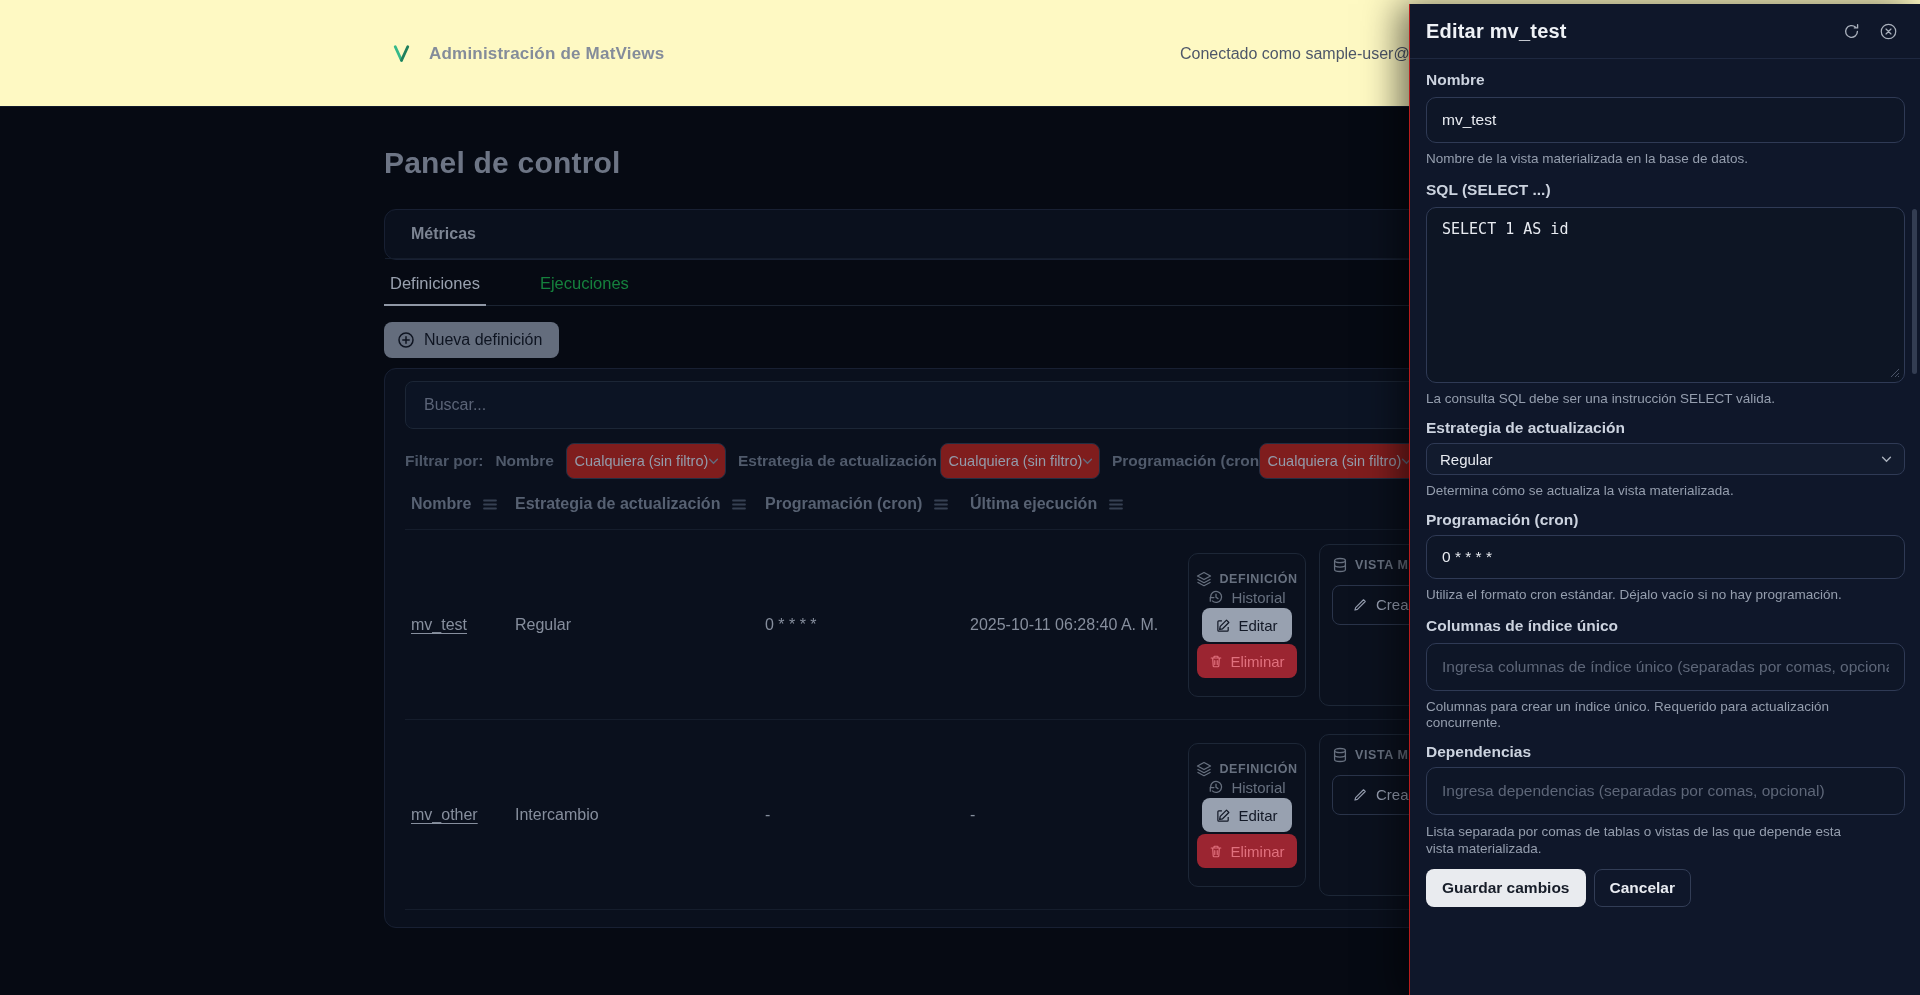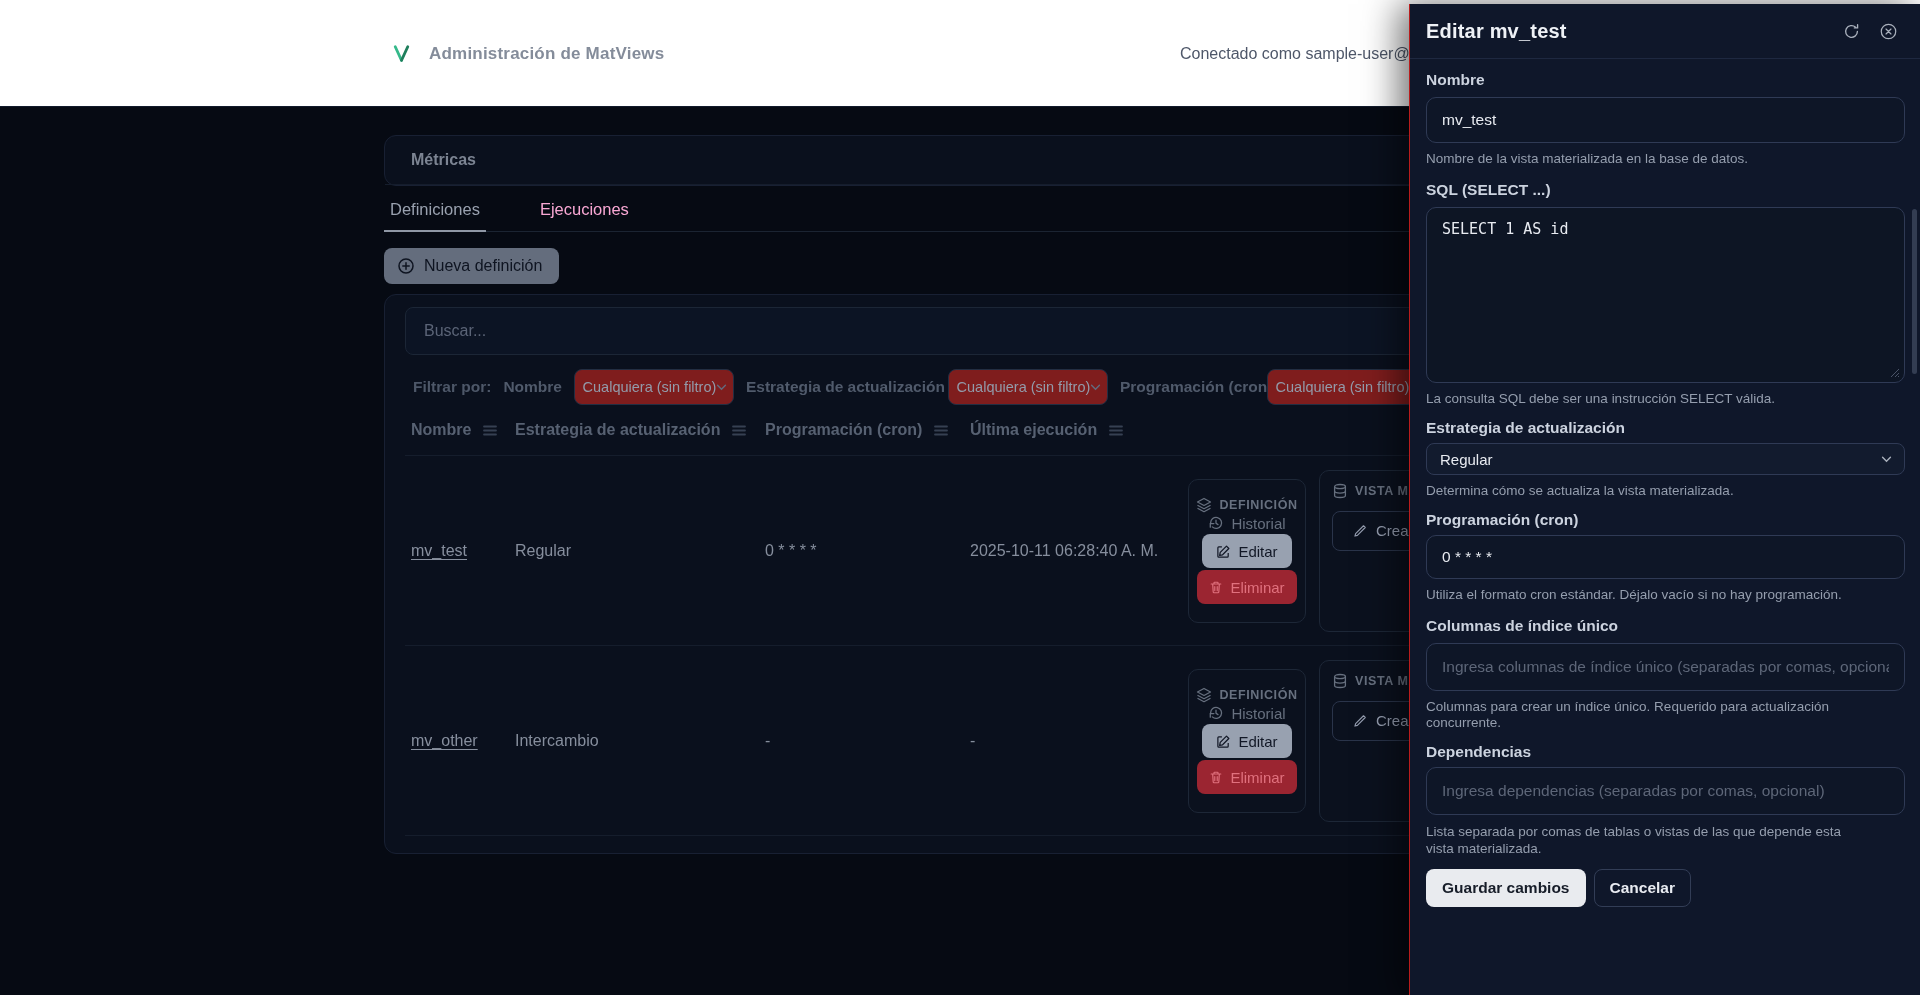--- a/index.html
+++ b/index.html
@@ -9,21 +9,21 @@
     background: #060a13;
     font-family: "Liberation Sans", sans-serif;
     overflow: hidden;
     color: #868e9d;
   }
   svg { display:block; }
 
   
   .topbar {
     position:absolute; top:0; left:0; width:1920px; height:107px;
-    background:#ffffff; border-bottom:1px solid #111a2b;
+    background:#fef9c3; border-bottom:1px solid #111a2b;
   }
   .brand { position:absolute; left:391px; top:0; height:107px; display:flex; align-items:center; gap:17px; }
   .brand-title { font-size:17px; font-weight:bold; color:#848c9a; letter-spacing:.2px; }
   .connected { position:absolute; left:1180px; top:0; height:107px; display:flex; align-items:center;
     font-size:16px; color:#4e5769; white-space:nowrap; }
 
   
   .content { position:absolute; left:384px; top:107px; width:1152px; }
   h1.page-title { margin-top:38px; font-size:30px; line-height:36px; font-weight:bold; color:#6d7585; letter-spacing:.2px; }
 
@@ -33,40 +33,40 @@
   .card-head { padding:15px 26px; border-bottom:1px solid #151d2c; }
   .card-head-title { font-size:16px; font-weight:bold; color:#7c8492; }
   .card-body { padding:22px 26px; }
   .alert {
     height:42px; line-height:40px; background:#05221a; border:1px solid #0e3d2b; border-radius:8px;
     padding:0 26px; font-size:16.5px; color:#0f5c40; white-space:nowrap; overflow:hidden;
   }
 
   
   .tabs { margin-top:14px; display:flex; gap:48px; border-bottom:1px solid #1b2432; }
-  .tab { font-size:16.5px; line-height:18px; padding:0 6px 12px 6px; color:#f9a8d4; cursor:pointer; }
+  .tab { font-size:16.5px; line-height:18px; padding:0 6px 12px 6px; color:#15803d; cursor:pointer; }
   .tab.active { color:#99a1af; border-bottom:2px solid #8f97a5; margin-bottom:-1px; }
 
   
   .btn-new {
     margin-top:16px; height:36px; display:inline-flex; align-items:center; gap:9px;
     background:#646d7d; color:#0e1421; border:none; border-radius:8px; padding:0 17px 0 13px;
     font-size:16px; font-family:inherit; cursor:pointer;
   }
 
   
   .table-card { margin-top:10px; background:#0a101d; border:1px solid #182033; border-radius:12px;
     width:1152px; height:560px; padding:12px 20px 0 20px; overflow:hidden; }
   .search-input {
     width:1112px; height:48px; background:#0c1424; border:1px solid #1c2636; border-radius:8px;
     padding:16px 18px; font-size:16px; color:#cfd5de; font-family:inherit; outline:none;
   }
   .search-input::placeholder { color:#5b6477; }
 
-  .filter-row { margin-top:14px; display:flex; align-items:center; gap:12px; white-space:nowrap;margin-left:8px; }
+  .filter-row { margin-top:14px; display:flex; align-items:center; gap:12px; white-space:nowrap; }
   .filter-caption { font-size:15.5px; font-weight:bold; color:#4d5768; }
   .filter-label { font-size:15.5px; font-weight:bold; color:#505a6b; }
   .select-box {
     width:160px; height:36px; background:#7f1d1d; border:1px solid #232e42; border-radius:8px;
     display:flex; align-items:center; justify-content:center; padding:0 11px 0 13px;
     font-size:14.5px; color:#939baa; cursor:pointer; flex:0 0 auto;
   }
 
   .thead { margin-top:16px; display:grid; grid-template-columns:110px 250px 205px 218px 1fr;
     align-items:center; padding-bottom:16px; border-bottom:1px solid #151d2c; }
@@ -146,20 +146,21 @@
         <path d="M4 3.5 10 16.5" stroke="#35b98a"></path>
         <path d="M16 3.5 10 16.5" stroke="#1f7f5c"></path>
       </svg>
     </span>
     <span class="brand-title">Administración de MatViews</span>
   </div>
   <div class="connected">Conectado como sample-user@e</div>
 </header>
 
 <main class="content">
+  <h1 class="page-title">Panel de control</h1>
 
   
   <section class="card">
     <div class="card-head">
       <span class="card-head-title">Métricas</span>
     </div>
   </section>
 
   
   <nav class="tabs">

